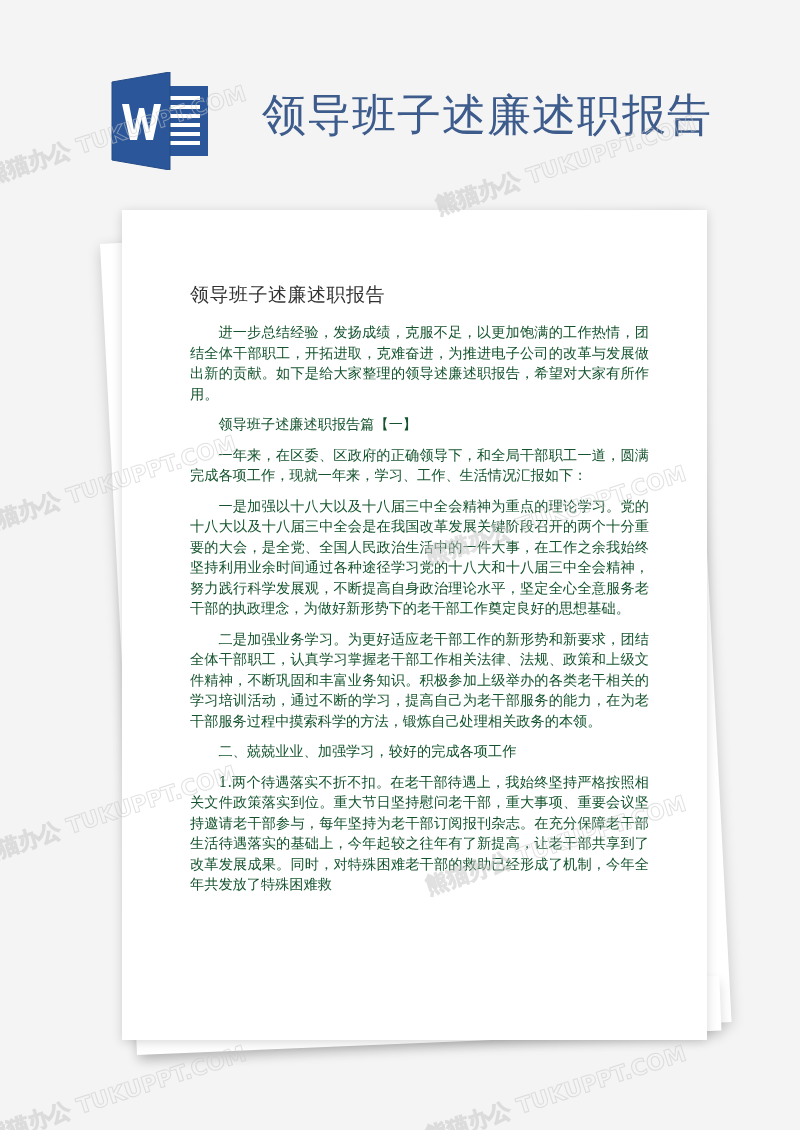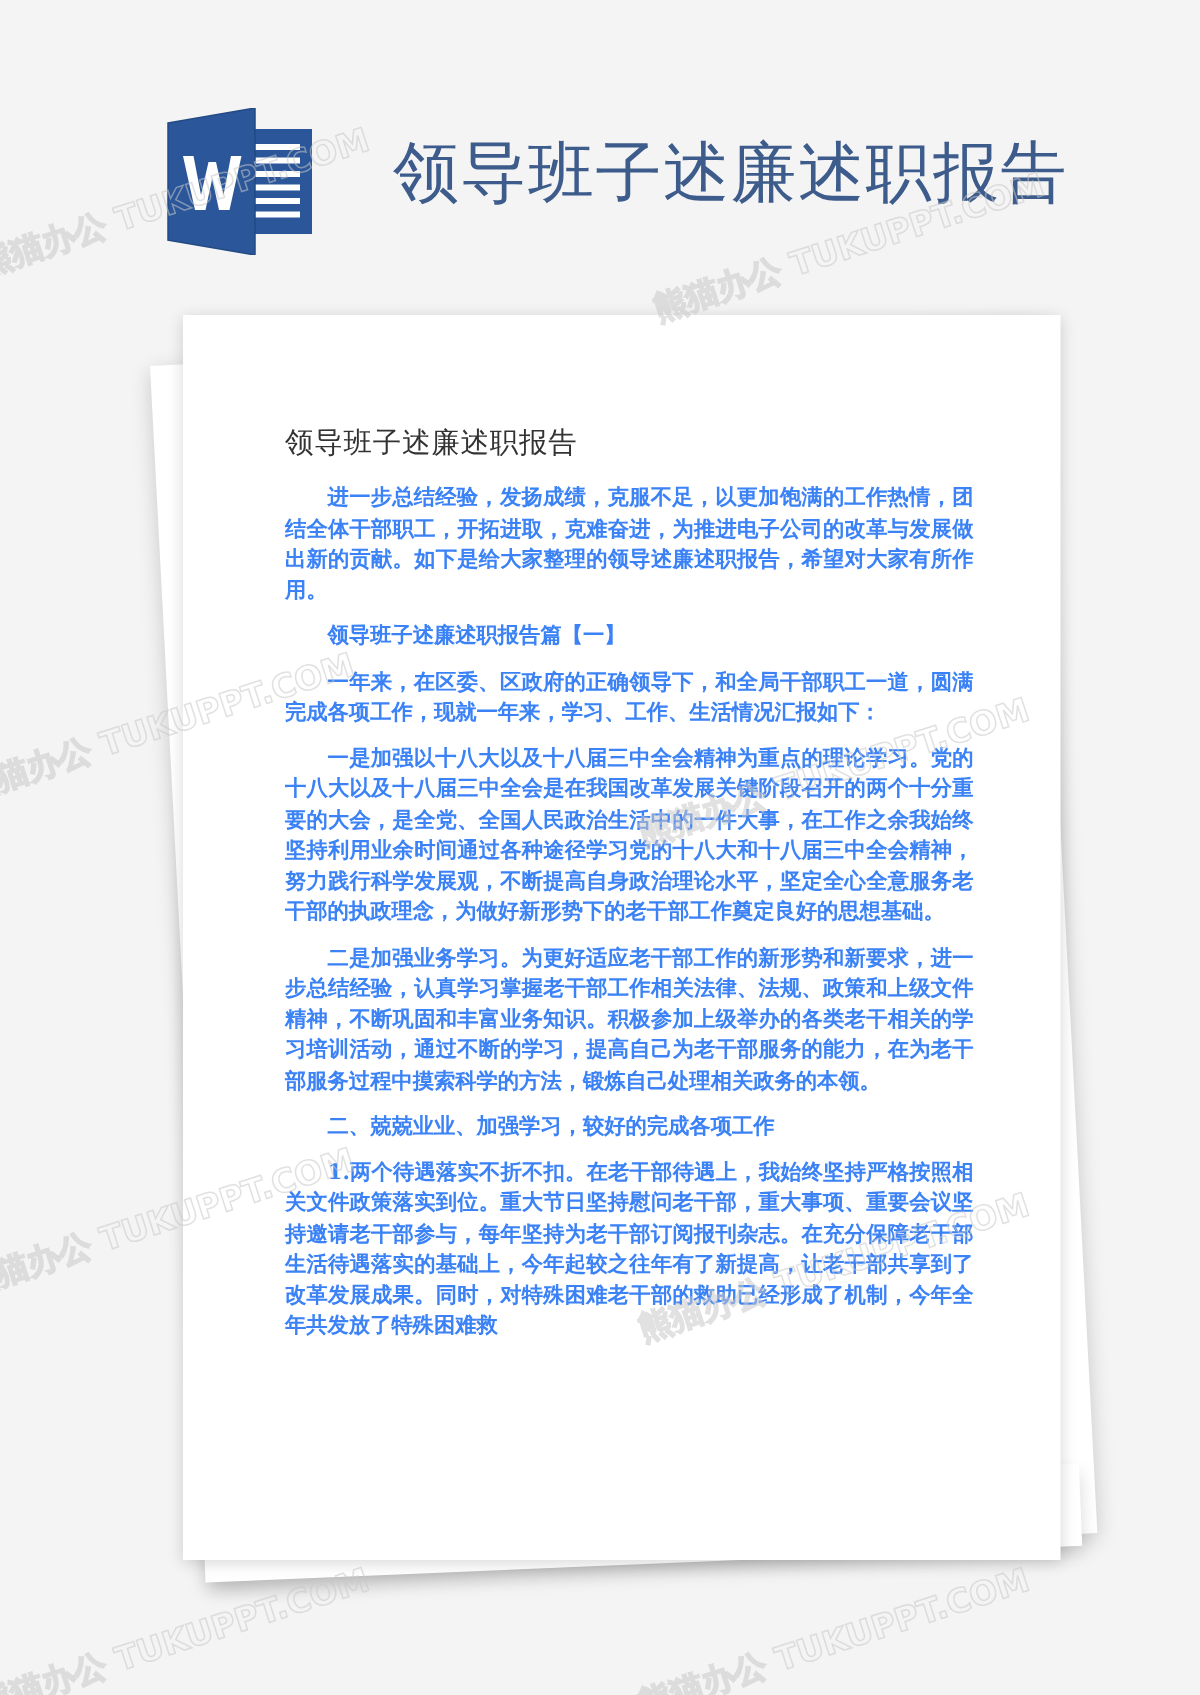--- a/index.html
+++ b/index.html
@@ -85,23 +85,22 @@
       color: #333333;
       letter-spacing: 0.5px;
       white-space: nowrap;
     }
     .doc-body {
       position: absolute;
       left: 68px; top: 112px;
       width: 459px;
       font-size: 14.2px;
       line-height: 20.5px;
-      color: #3b82f6;
+      color: #14532d;
       text-align: justify;
-      font-weight: bold;
     }
     .para {
       margin: 0 0 10px 0;
       text-indent: 2em;
     }
     .para.heading {
       margin-bottom: 10px;
     }
   </style>
 </head>
@@ -138,17 +137,17 @@
 <div class="page-back-top"></div>
 <div class="page-back-bottom"></div>
 
 <div class="page">
   <div class="doc-title">领导班子述廉述职报告</div>
   <div class="doc-body">
     <p class="para">进一步总结经验，发扬成绩，克服不足，以更加饱满的工作热情，团结全体干部职工，开拓进取，克难奋进，为推进电子公司的改革与发展做出新的贡献。如下是给大家整理的领导述廉述职报告，希望对大家有所作用。</p>
     <p class="para heading">领导班子述廉述职报告篇【一】</p>
     <p class="para">一年来，在区委、区政府的正确领导下，和全局干部职工一道，圆满完成各项工作，现就一年来，学习、工作、生活情况汇报如下：</p>
     <p class="para">一是加强以十八大以及十八届三中全会精神为重点的理论学习。党的十八大以及十八届三中全会是在我国改革发展关键阶段召开的两个十分重要的大会，是全党、全国人民政治生活中的一件大事，在工作之余我始终坚持利用业余时间通过各种途径学习党的十八大和十八届三中全会精神，努力践行科学发展观，不断提高自身政治理论水平，坚定全心全意服务老干部的执政理念，为做好新形势下的老干部工作奠定良好的思想基础。</p>
-    <p class="para">二是加强业务学习。为更好适应老干部工作的新形势和新要求，进一步总结经验，认真学习掌握老干部工作相关法律、法规、政策和上级文件精神，不断巩固和丰富业务知识。积极参加上级举办的各类老干相关的学习培训活动，通过不断的学习，提高自己为老干部服务的能力，在为老干部服务过程中摸索科学的方法，锻炼自己处理相关政务的本领。</p>
+    <p class="para">二是加强业务学习。为更好适应老干部工作的新形势和新要求，团结全体干部职工，认真学习掌握老干部工作相关法律、法规、政策和上级文件精神，不断巩固和丰富业务知识。积极参加上级举办的各类老干相关的学习培训活动，通过不断的学习，提高自己为老干部服务的能力，在为老干部服务过程中摸索科学的方法，锻炼自己处理相关政务的本领。</p>
     <p class="para heading">二、兢兢业业、加强学习，较好的完成各项工作</p>
     <p class="para">1.两个待遇落实不折不扣。在老干部待遇上，我始终坚持严格按照相关文件政策落实到位。重大节日坚持慰问老干部，重大事项、重要会议坚持邀请老干部参与，每年坚持为老干部订阅报刊杂志。在充分保障老干部生活待遇落实的基础上，今年起较之往年有了新提高，让老干部共享到了改革发展成果。同时，对特殊困难老干部的救助已经形成了机制，今年全年共发放了特殊困难救</p>
   </div>
 </div>
 
 </body></html>

